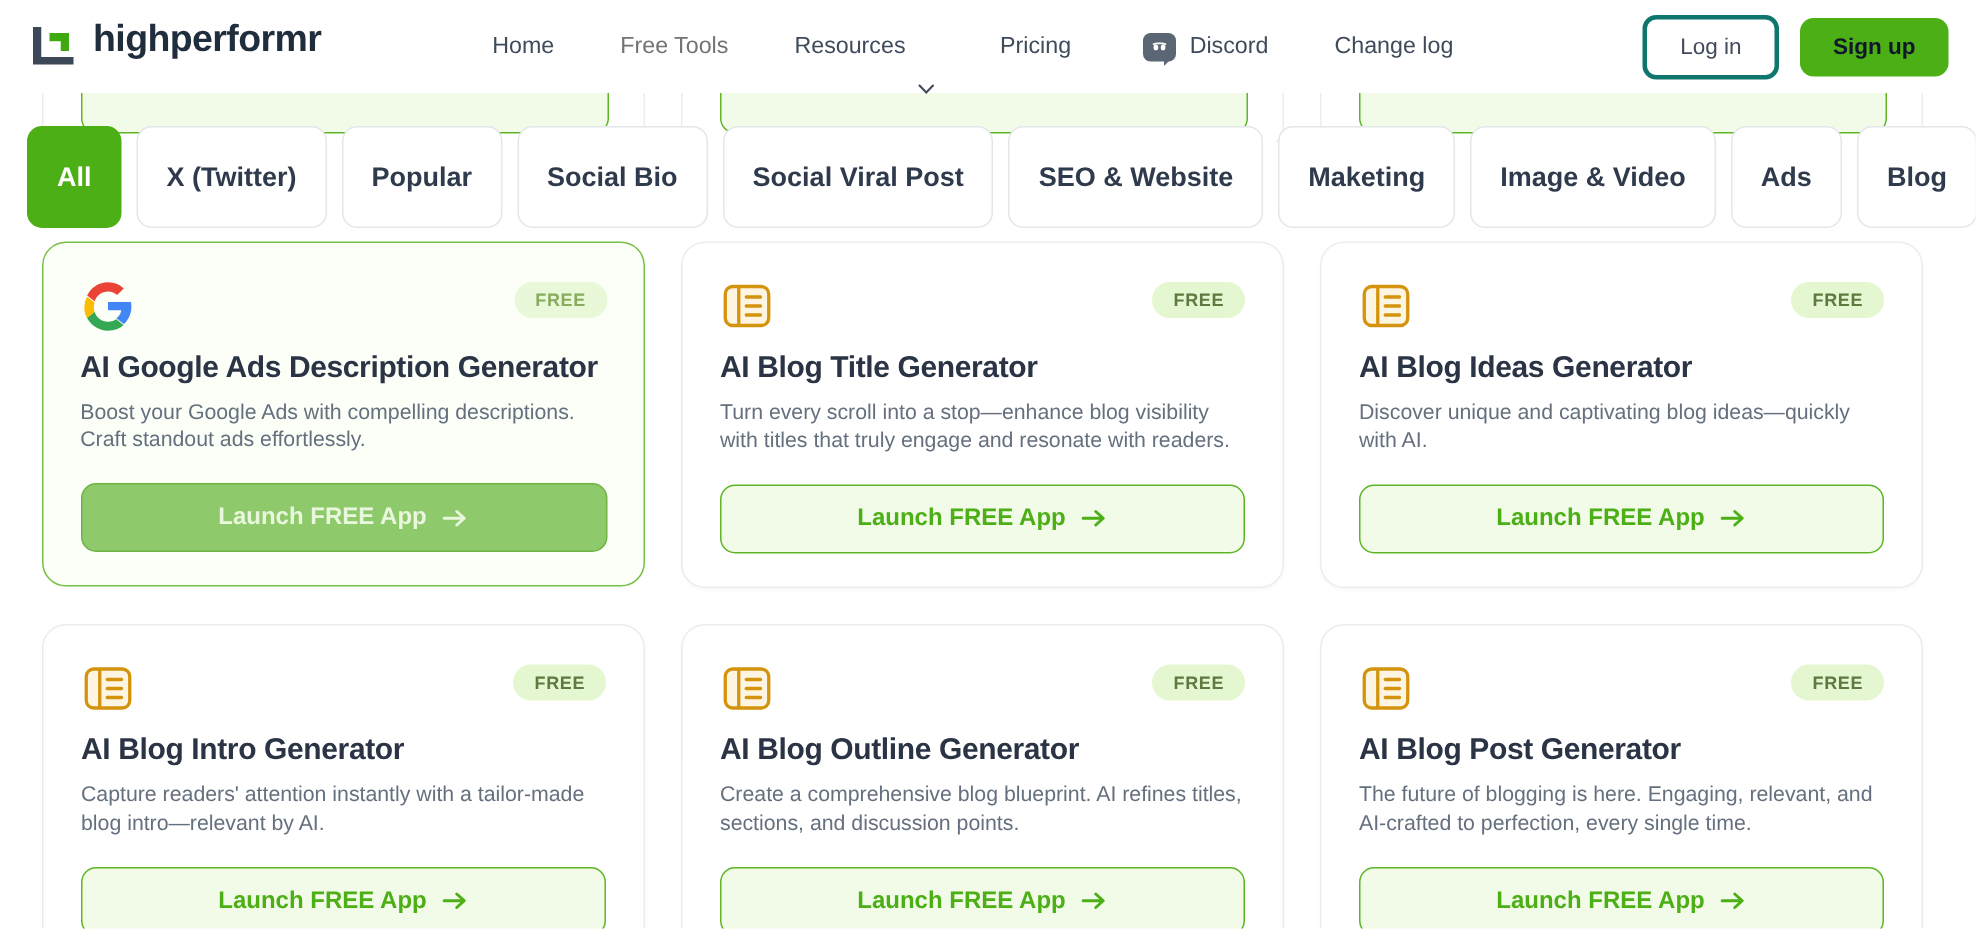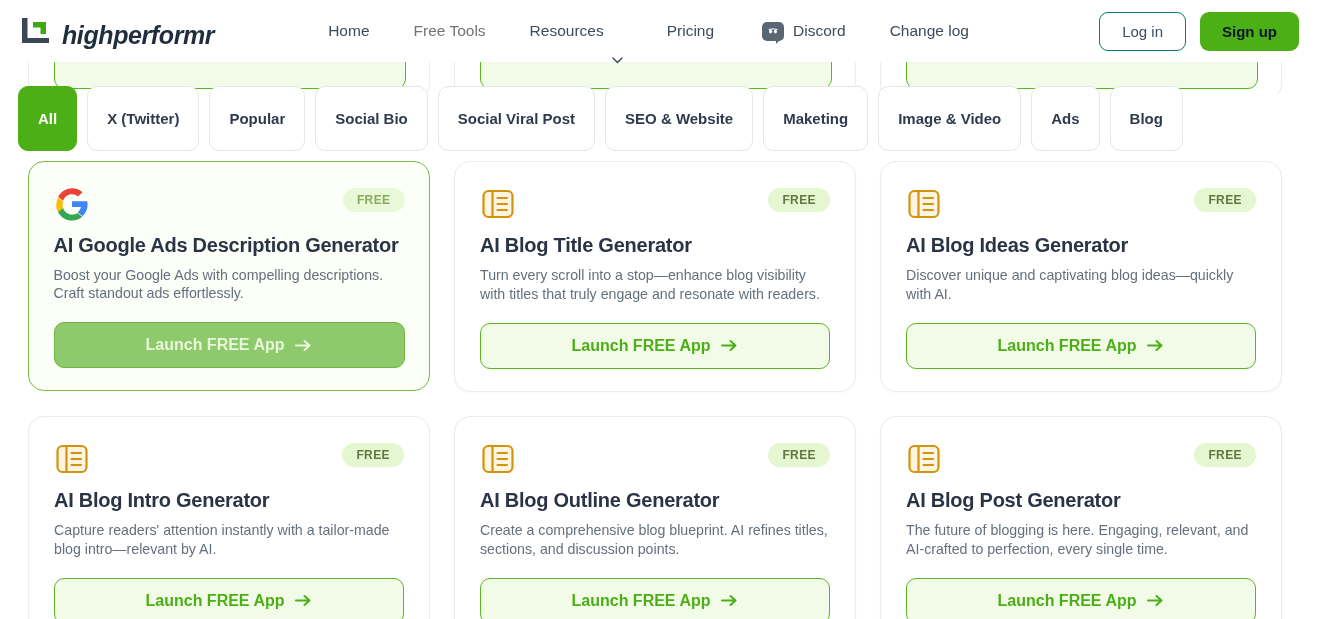--- a/index.html
+++ b/index.html
@@ -25,24 +25,23 @@
     top: 0; left: 0;
     width: 1317px;
     height: 62px;
     background: #ffffff;
     display: flex;
     align-items: center;
     z-index: 50;
   }
   .logo-wrap {
     display: flex;
-    align-items: flex-end;
+    align-items: flex-start;
     gap: 10px;
     margin-left: 18px;
-    font-style: italic;
   }
   .logo-mark {
     width: 34px; height: 34px;
     position: relative;
     flex: 0 0 auto;
   }
   .logo-mark .lshape {
     position: absolute;
     left: 2px; top: 3px;
     width: 30px; height: 29px;
@@ -97,21 +96,21 @@
   }
 
   .auth {
     margin-left: auto;
     margin-right: 18px;
     display: flex;
     align-items: center;
     gap: 14px;
   }
   .btn-login {
-    border: 1px solid #0f766e;
+    border: 3px solid #0f766e;
     background: #ffffff;
     border-radius: 9px;
     font-size: 15px;
     color: #3f4b5b;
     padding: 10px 22px;
     cursor: pointer;
     font-family: inherit;
   }
   .btn-signup {
     border: none;
@@ -136,21 +135,21 @@
     gap: 10px;
     padding-left: 18px;
     background: #ffffff;
     z-index: 40;
   }
   .chip {
     border: 1px solid #e3e6ea;
     background: #ffffff;
     border-radius: 10px;
     color: #2f3b4d;
-    font-size: 15px;
+    font-size: 18px;
     font-weight: 600;
     padding: 24px 19px;
     white-space: nowrap;
     cursor: pointer;
     font-family: inherit;
     line-height: 1;
   }
   .chip.active {
     background: #4caf16;
     border-color: #4caf16;

